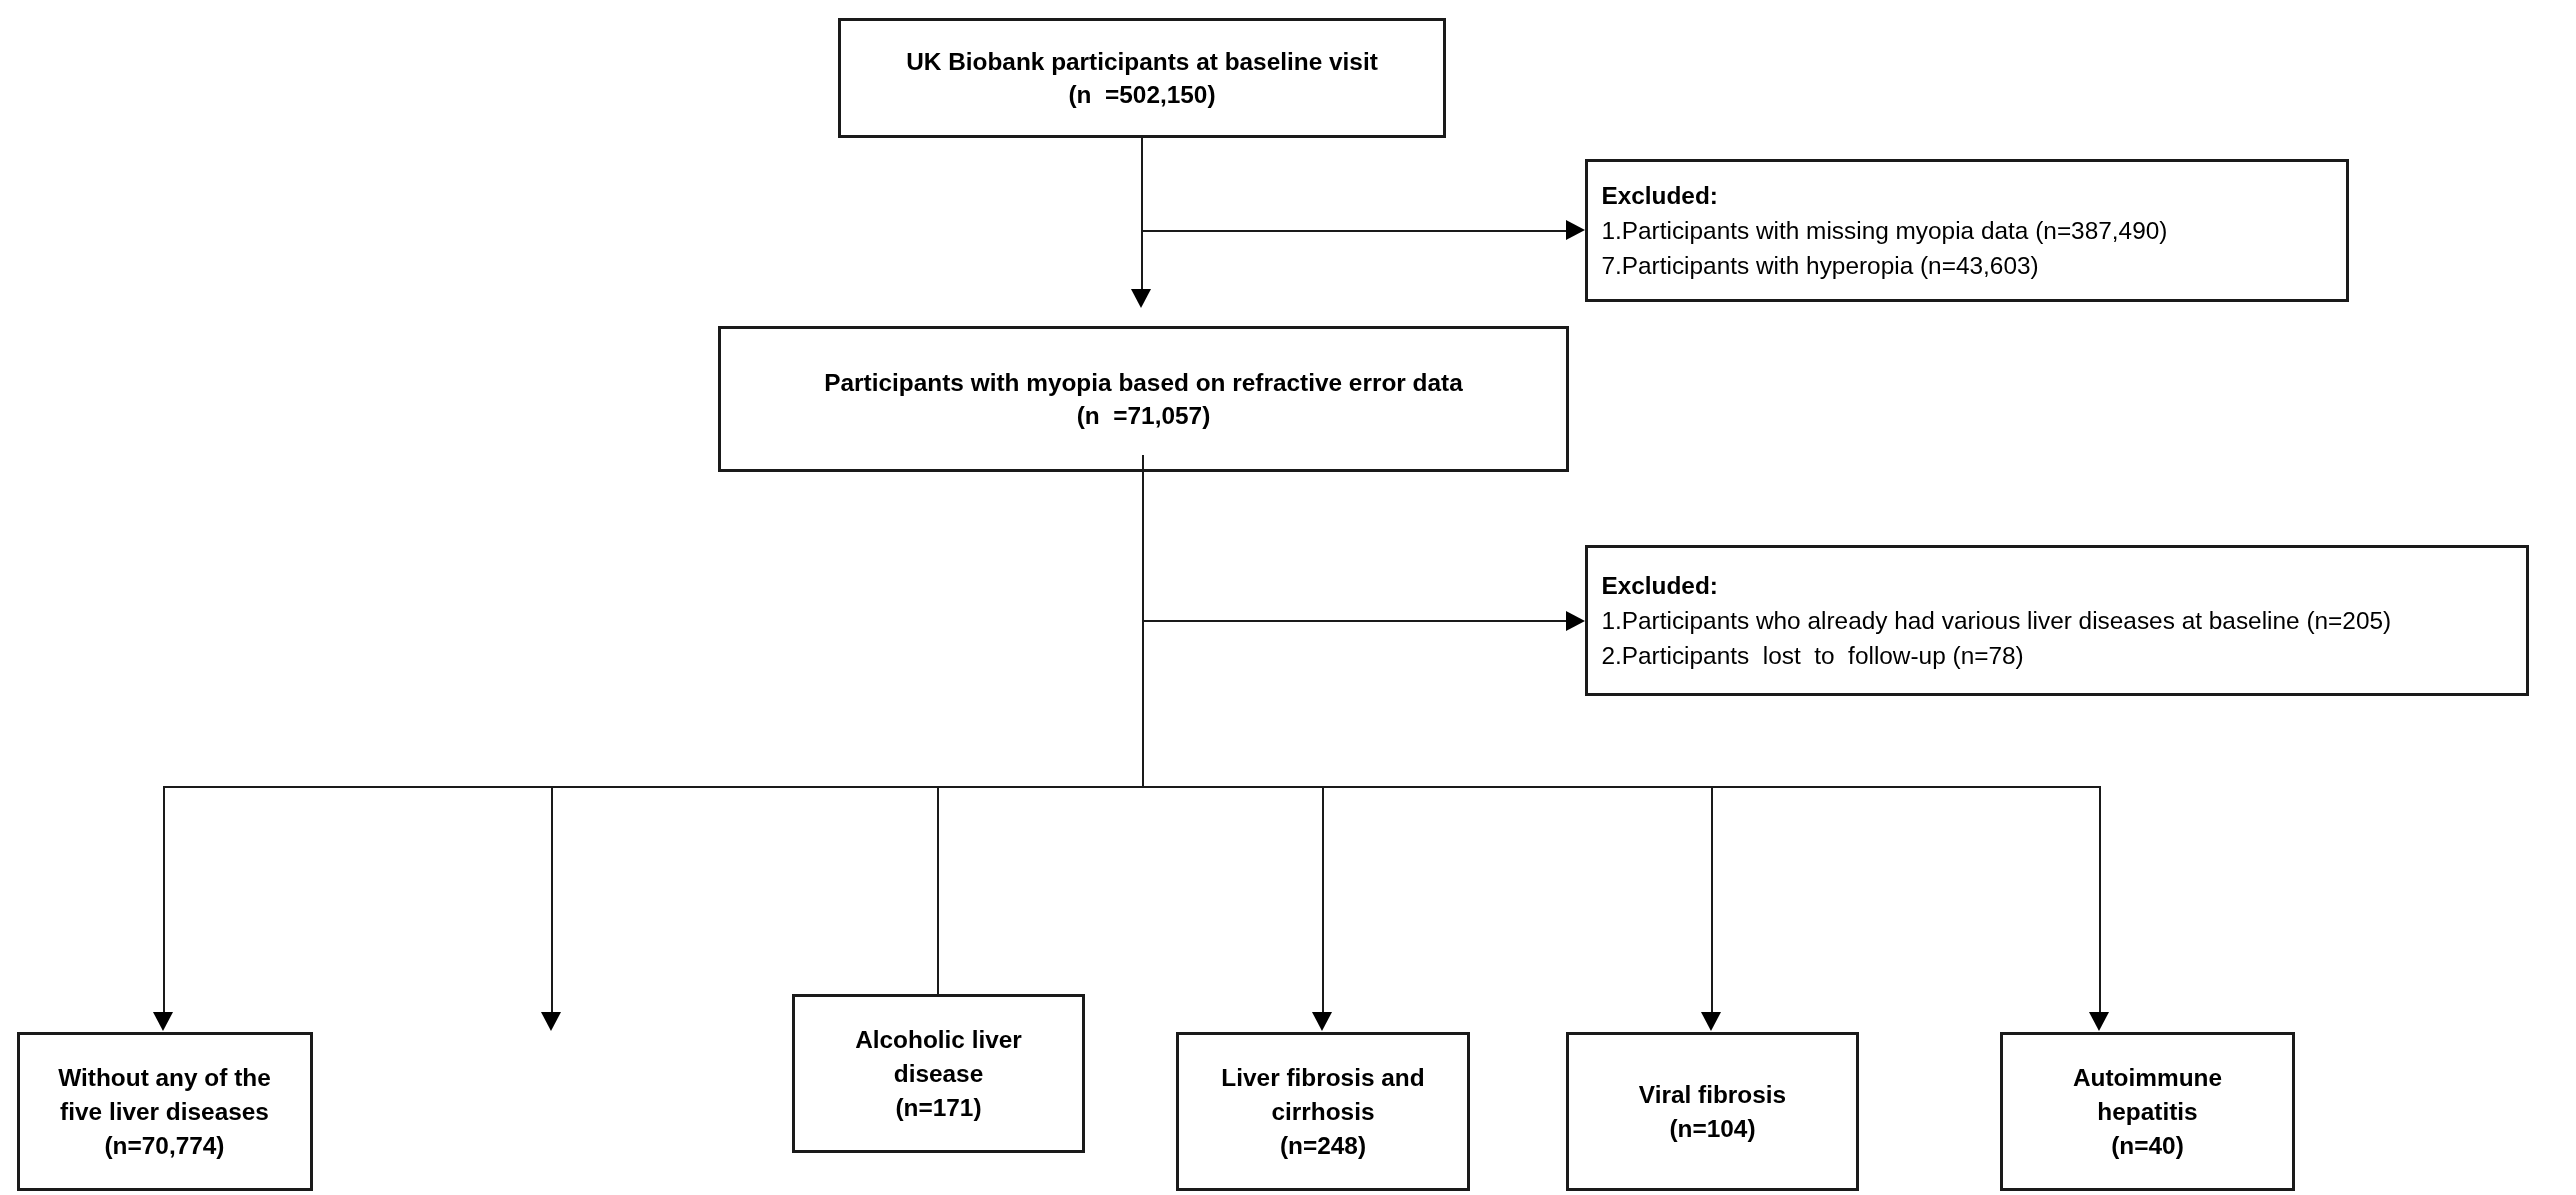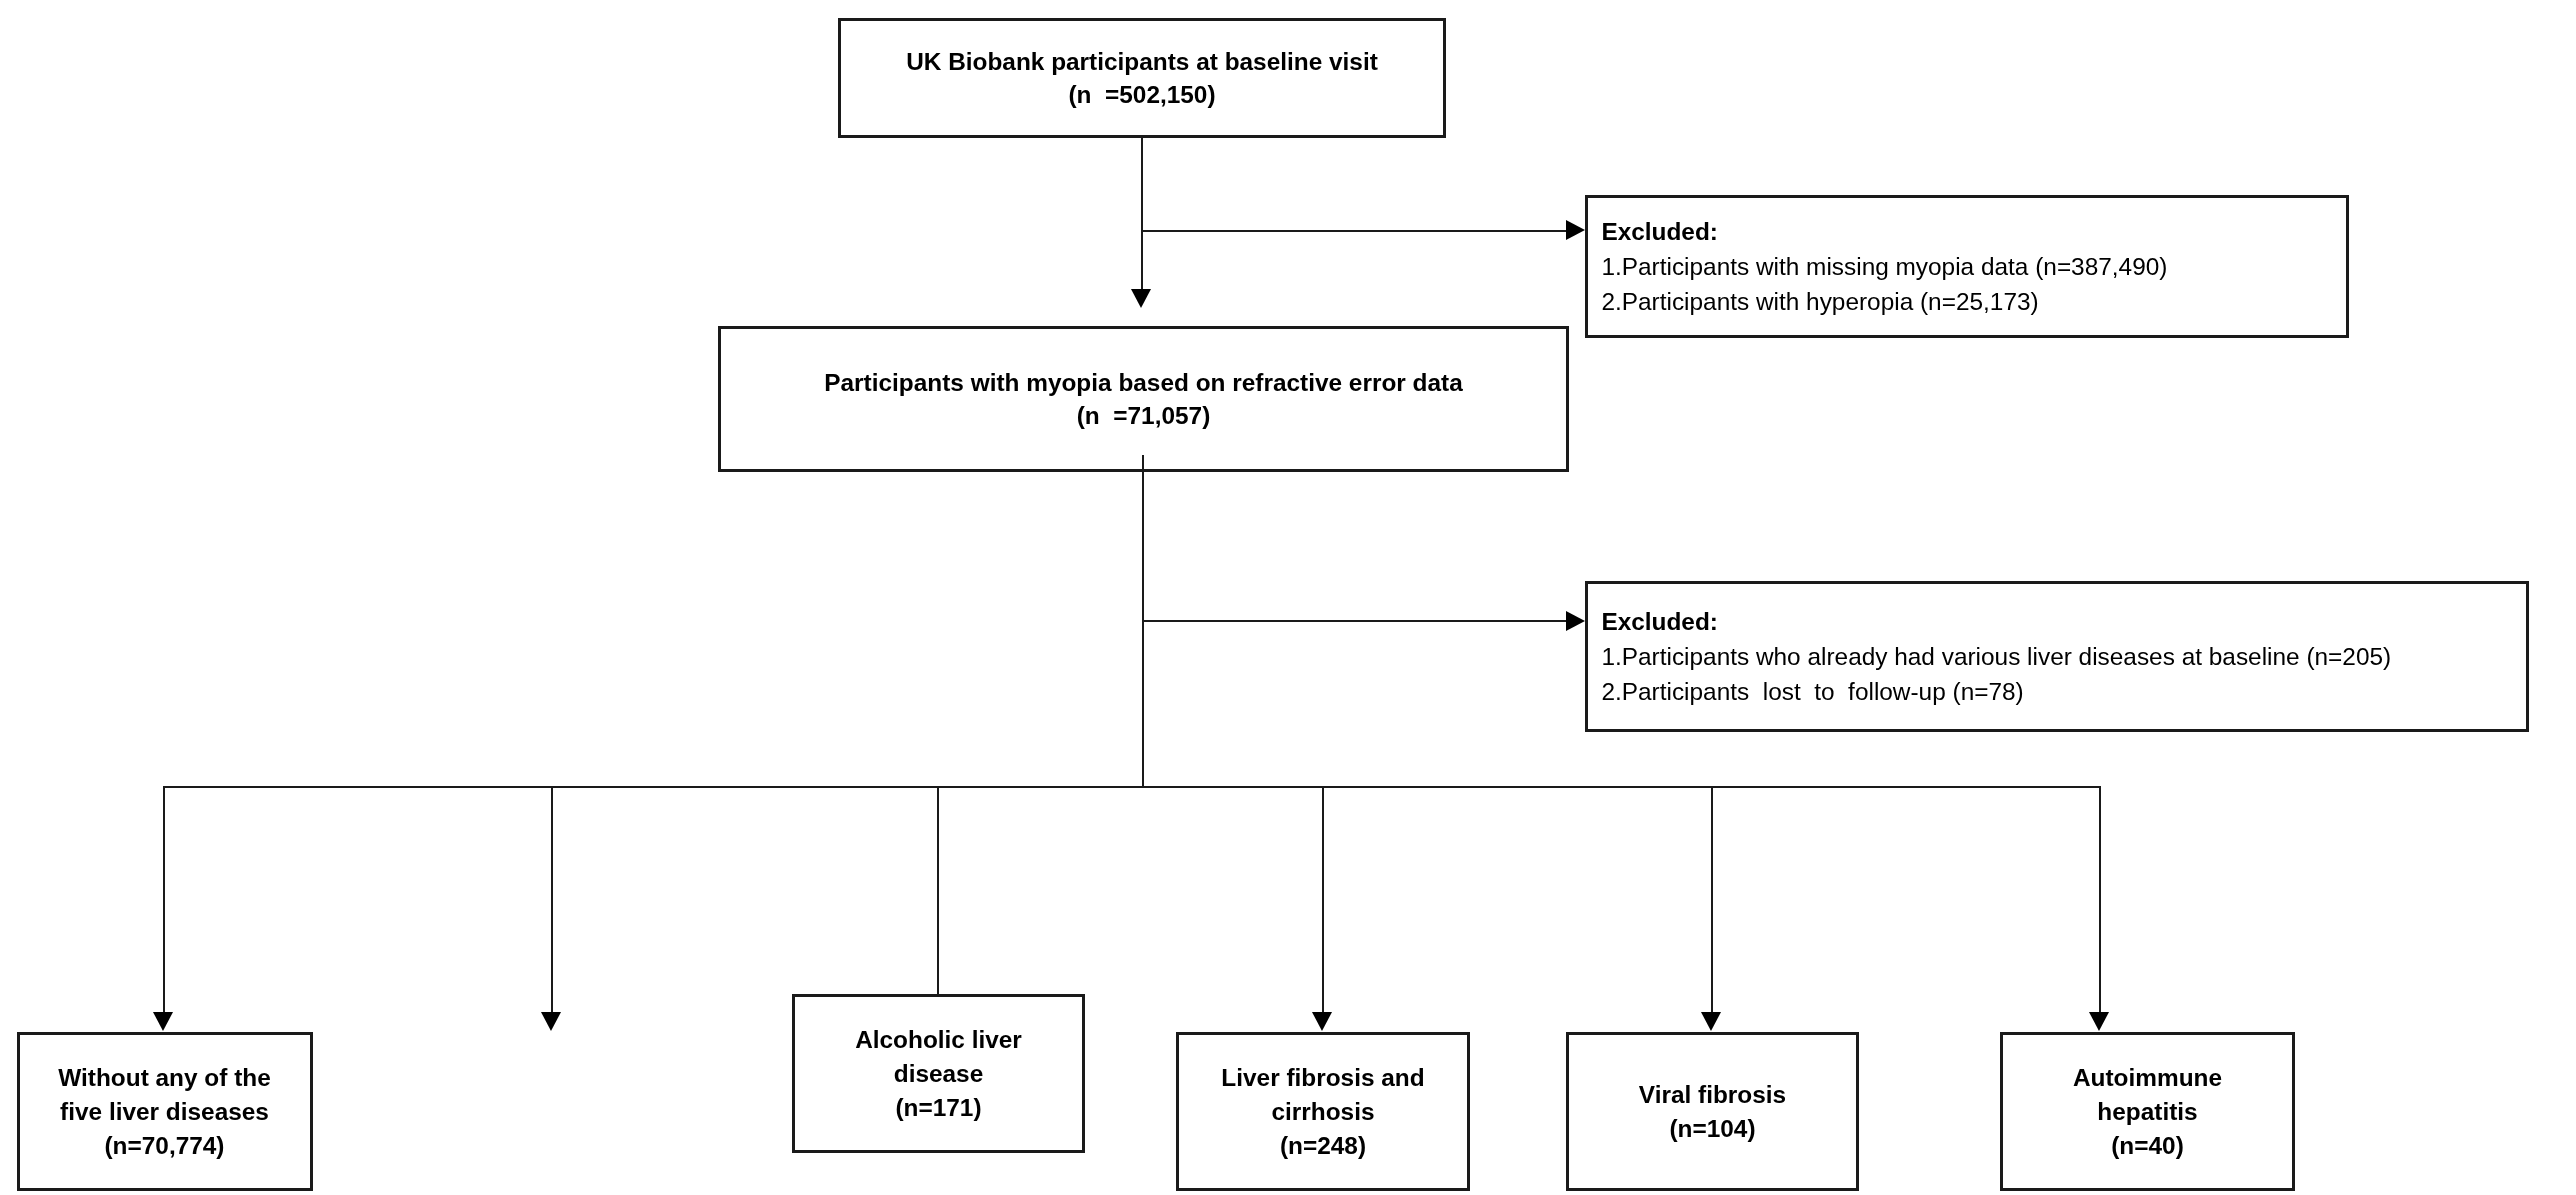--- a/index.html
+++ b/index.html
@@ -25,21 +25,20 @@
     font-size: 24.4px;
     line-height: 33px;
   }
   .box span { display: block; white-space: pre-wrap; }
   .excluded {
     align-items: flex-start;
     text-align: left;
     padding: 0 13.4px;
     font-weight: normal;
     line-height: 35px;
-    margin-top: 36px;
   }
   .excluded .ex-title { font-weight: bold; }
   .line { position: absolute; background: #1a1a1a; }
   .arrow-down {
     position: absolute; width: 0; height: 0;
     border-left: 10.4px solid transparent;
     border-right: 10.4px solid transparent;
     border-top: 19.5px solid #000000;
   }
   .arrow-right {
@@ -62,21 +61,21 @@
 
   <div class="line" style="left:1141px; top:138px; width:1.8px; height:154px;"></div>
   <div class="arrow-down" style="left:1131px; top:289px;"></div>
 
   <div class="line" style="left:1142px; top:230px; width:425px; height:1.8px;"></div>
   <div class="arrow-right" style="left:1566px; top:220px;"></div>
 
   <div class="box excluded" style="left:1585px; top:159px; width:764px; height:143px;">
     <span class="ex-title">Excluded:</span>
     <span>1.Participants with missing myopia data (n=387,490)</span>
-    <span>2.Participants with hyperopia (n=25,173)</span>
+    <span>7.Participants with hyperopia (n=43,603)</span>
   </div>
 
   <div class="box" style="left:718px; top:309px; width:851px; height:146px;margin-top:17px;">
     <span>Participants with myopia based on refractive error data</span>
     <span>(n  =71,057)</span>
   </div>
 
   <div class="line" style="left:1142px; top:455px; width:1.8px; height:333px;"></div>
 
   <div class="line" style="left:1142px; top:620px; width:425px; height:1.8px;"></div>

